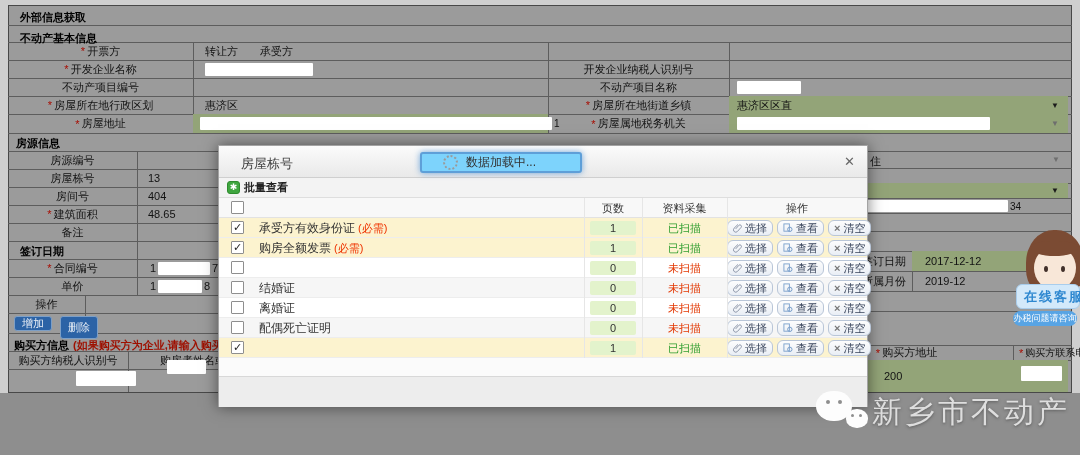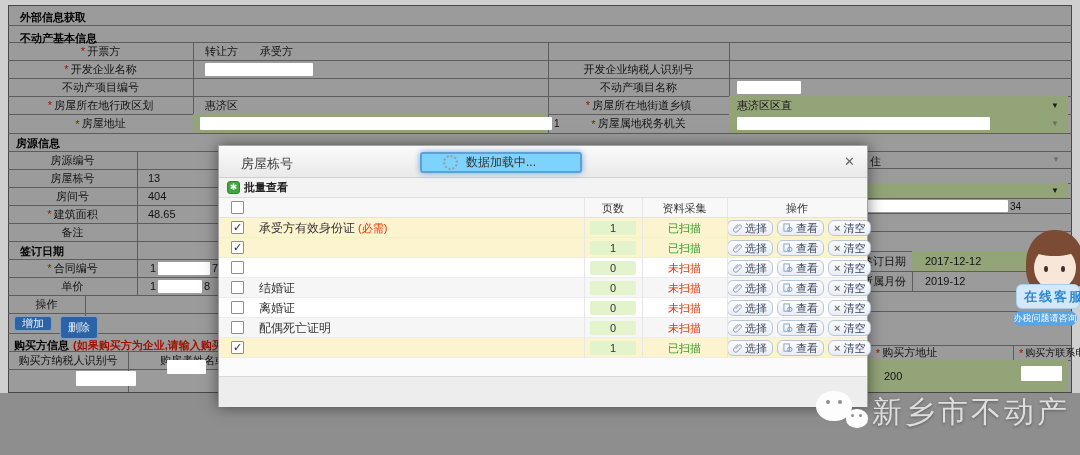--- a/index.html
+++ b/index.html
@@ -305,20 +305,21 @@
           </span>
         <span class="mbtn">
             <span class="clear-x">×</span>
             <span>清空</span>
           </span>
       </span>
     </div>
 
     <div class="mrow checked">
       <span class="cb">✓</span>
+      <span class="rname"><span>购房全额发票</span><span class="rtag">(必需)</span></span>
       <span class="rpages">1</span>
       <span class="rstatus ok">已扫描</span>
       <span class="rbtns">
         <span class="mbtn">
             <svg width="9" height="10" viewBox="0 0 10 11">
               <path d="M3 6.5 L6.5 2.5 a1.7 1.7 0 0 1 2.5 2.3 L5 9.3 a2.6 2.6 0 0 1-3.8-3.6 L5.6 1.5" fill="none" stroke="#8f98aa" stroke-width="1.1"></path>
             </svg>
             <span>选择</span>
           </span>
         <span class="mbtn">

